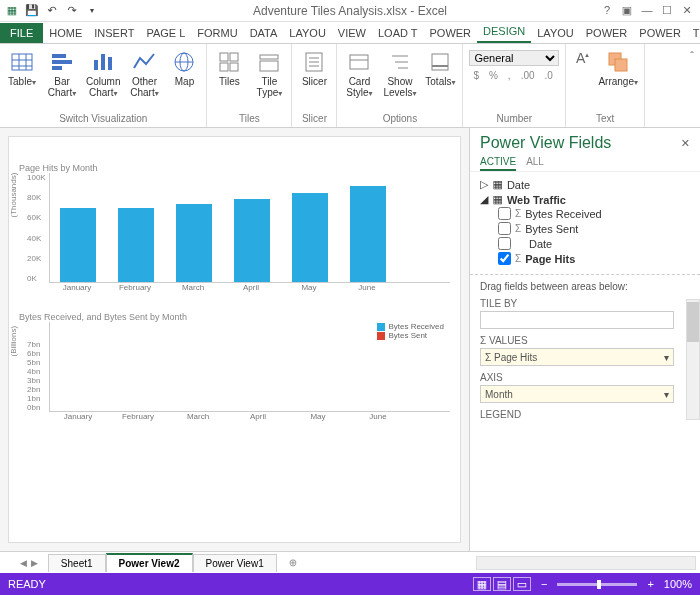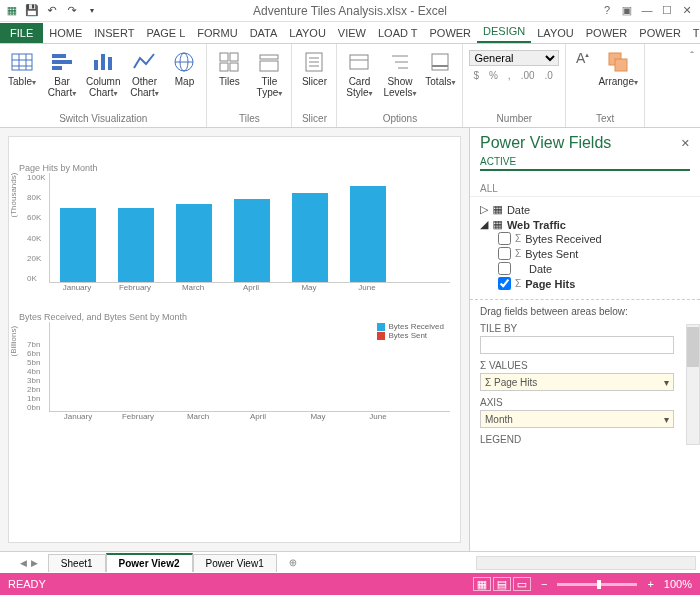--- a/index.html
+++ b/index.html
@@ -47,42 +47,42 @@
 .yticks { position: absolute; left: 8px; top: 0; font-size: 8px; color: #888; display: flex; flex-direction: column; justify-content: space-between; }
 .yticks1 { height: 110px; }
 .yticks2 { height: 90px; justify-content: flex-end; }
 .legend { position: absolute; right: 6px; top: 0; font-size: 8px; color: #666; }
 .legend div { display: flex; align-items: center; gap: 3px; }
 .sw { width: 8px; height: 8px; }
 .side { width: 230px; background: #fff; display: flex; flex-direction: column; font-size: 11px; }
 .side-header { padding: 6px 10px 2px; display: flex; align-items: center; }
 .side-title { color: #217346; font-size: 16px; flex: 1; }
 .side-close { color: #666; cursor: pointer; }
-.side-tabs { display: flex; gap: 10px; padding: 0 10px; border-bottom: 1px solid #eee; flex-direction: column; }
+.side-tabs { display: flex; gap: 10px; padding: 0 10px; border-bottom: 1px solid #eee; }
 .side-tab { padding: 2px 0; color: #888; font-size: 10px; cursor: pointer; }
 .side-tab.active { color: #217346; border-bottom: 2px solid #217346; }
 .fieldlist { padding: 6px 10px; flex: 0 0 auto; }
 .fieldgroup { margin-bottom: 2px; }
 .fg-header { display: flex; align-items: center; gap: 4px; color: #333; cursor: pointer; }
 .fg-item { display: flex; align-items: center; gap: 4px; padding: 1px 0 1px 18px; color: #333; }
 .fg-item input { margin: 0; }
 .sigma { font-size: 10px; color: #888; }
 .areas { padding: 6px 10px; border-top: 1px dashed #ccc; font-size: 10px; color: #555; overflow: auto; position: relative; }
 .areas-scroll { position: absolute; right: 0; top: 24px; bottom: 6px; width: 14px; background: #f0f0f0; border: 1px solid #ddd; }
 .areas-scroll .thumb { background: #cdcdcd; height: 40px; margin-top: 2px; }
 .area-label { margin-top: 6px; color: #666; font-size: 10px; }
 .area-box { border: 1px solid #ccc; background: #fff; height: 18px; margin-top: 2px; margin-right: 16px; }
 .area-box.filled { background: #fffbe6; display: flex; align-items: center; padding: 0 4px; justify-content: space-between; }
 .sheet-tabs { height: 22px; background: #fff; border-top: 1px solid #d0d0d0; display: flex; align-items: center; padding-left: 20px; gap: 0; }
 .sheet-nav { display: flex; gap: 4px; color: #888; margin-right: 10px; font-size: 9px; }
 .stab { padding: 3px 12px; border: 1px solid #ccc; border-bottom: none; font-size: 10px; background: #f8f8f8; cursor: pointer; }
 .stab.active { background: #fff; font-weight: bold; border-top: 2px solid #217346; }
 .stab.add { border: none; background: none; color: #888; }
 .hscroll { margin-left: auto; width: 220px; height: 14px; background: #f0f0f0; border: 1px solid #ddd; margin-right: 4px; }
-.statusbar { height: 22px; background: #ec4899; color: #fff; display: flex; align-items: center; padding: 0 8px; font-size: 11px; }
+.statusbar { height: 22px; background: #6d28d9; color: #fff; display: flex; align-items: center; padding: 0 8px; font-size: 11px; }
 .status-right { margin-left: auto; display: flex; align-items: center; gap: 10px; }
 .viewbtns { display: flex; gap: 2px; }
 .viewbtns span { width: 18px; height: 14px; border: 1px solid rgba(255,255,255,0.6); display: flex; align-items: center; justify-content: center; }
 .zoom-slider { width: 80px; height: 3px; background: rgba(255,255,255,0.6); position: relative; }
 .zoom-slider::after { content: ""; position: absolute; left: 50%; top: -3px; width: 4px; height: 9px; background: #fff; }
 .chart-rel { position: relative; }
 </style>
 </head>
 <body>
 

